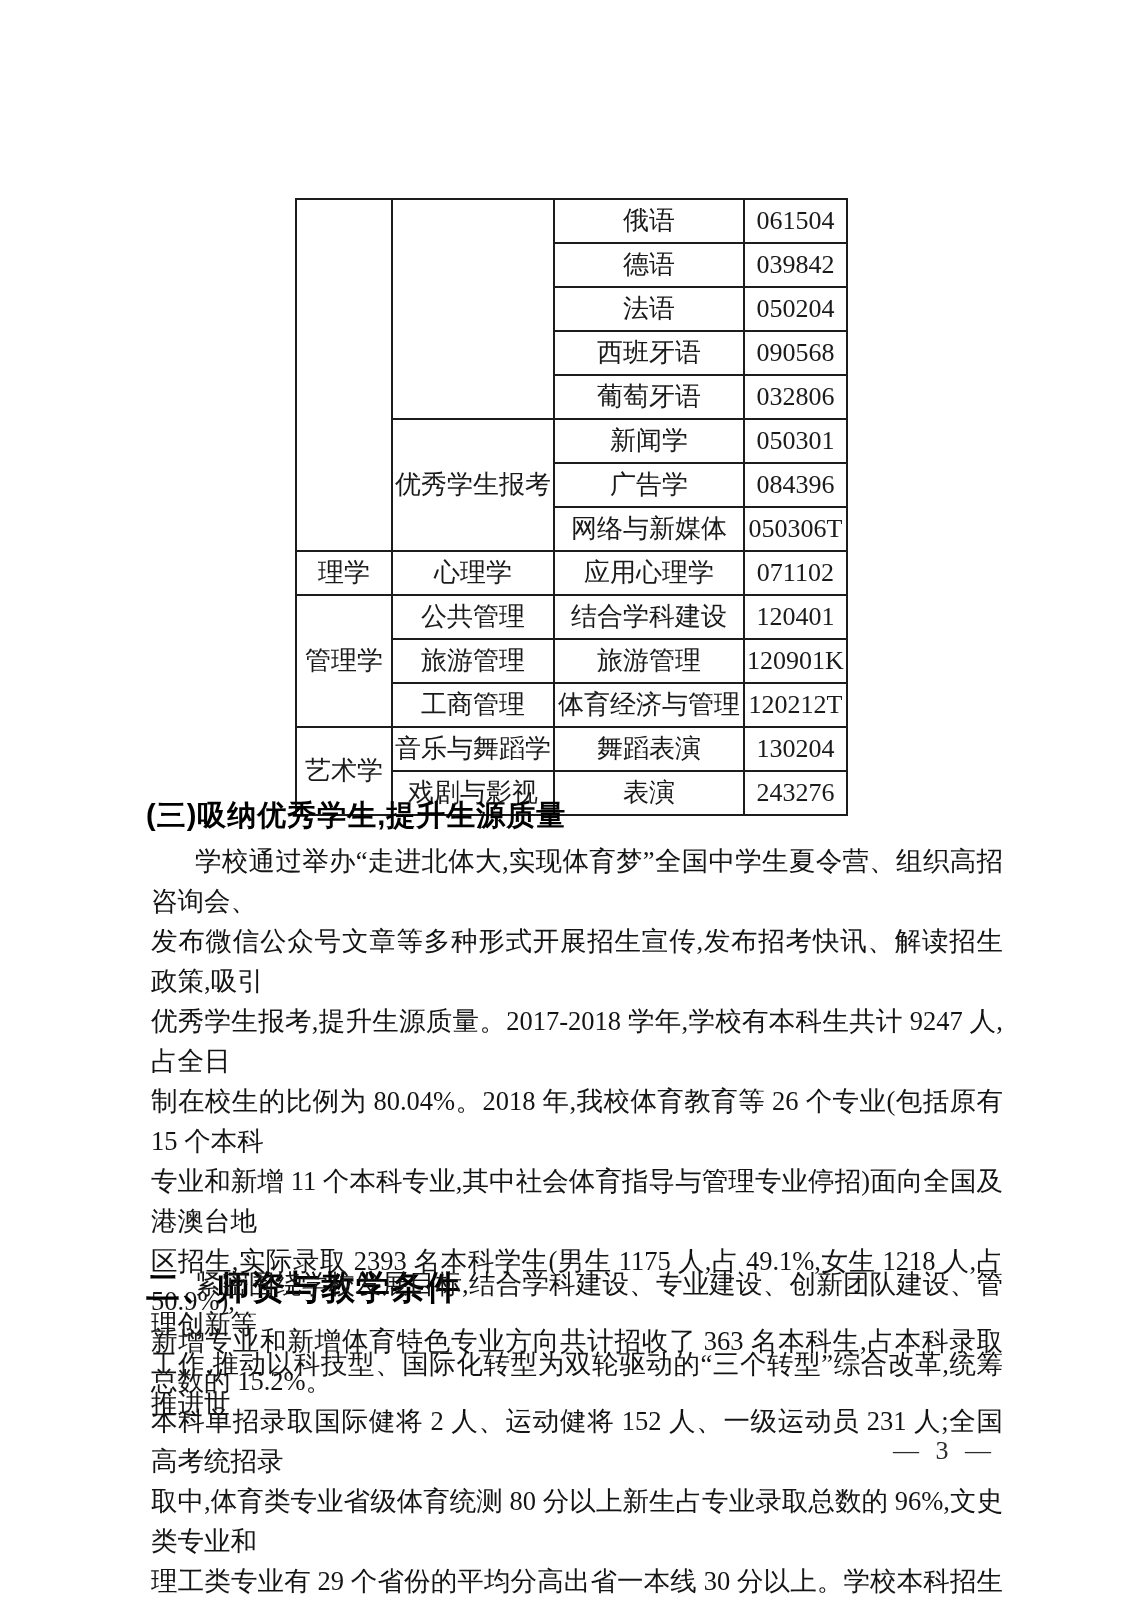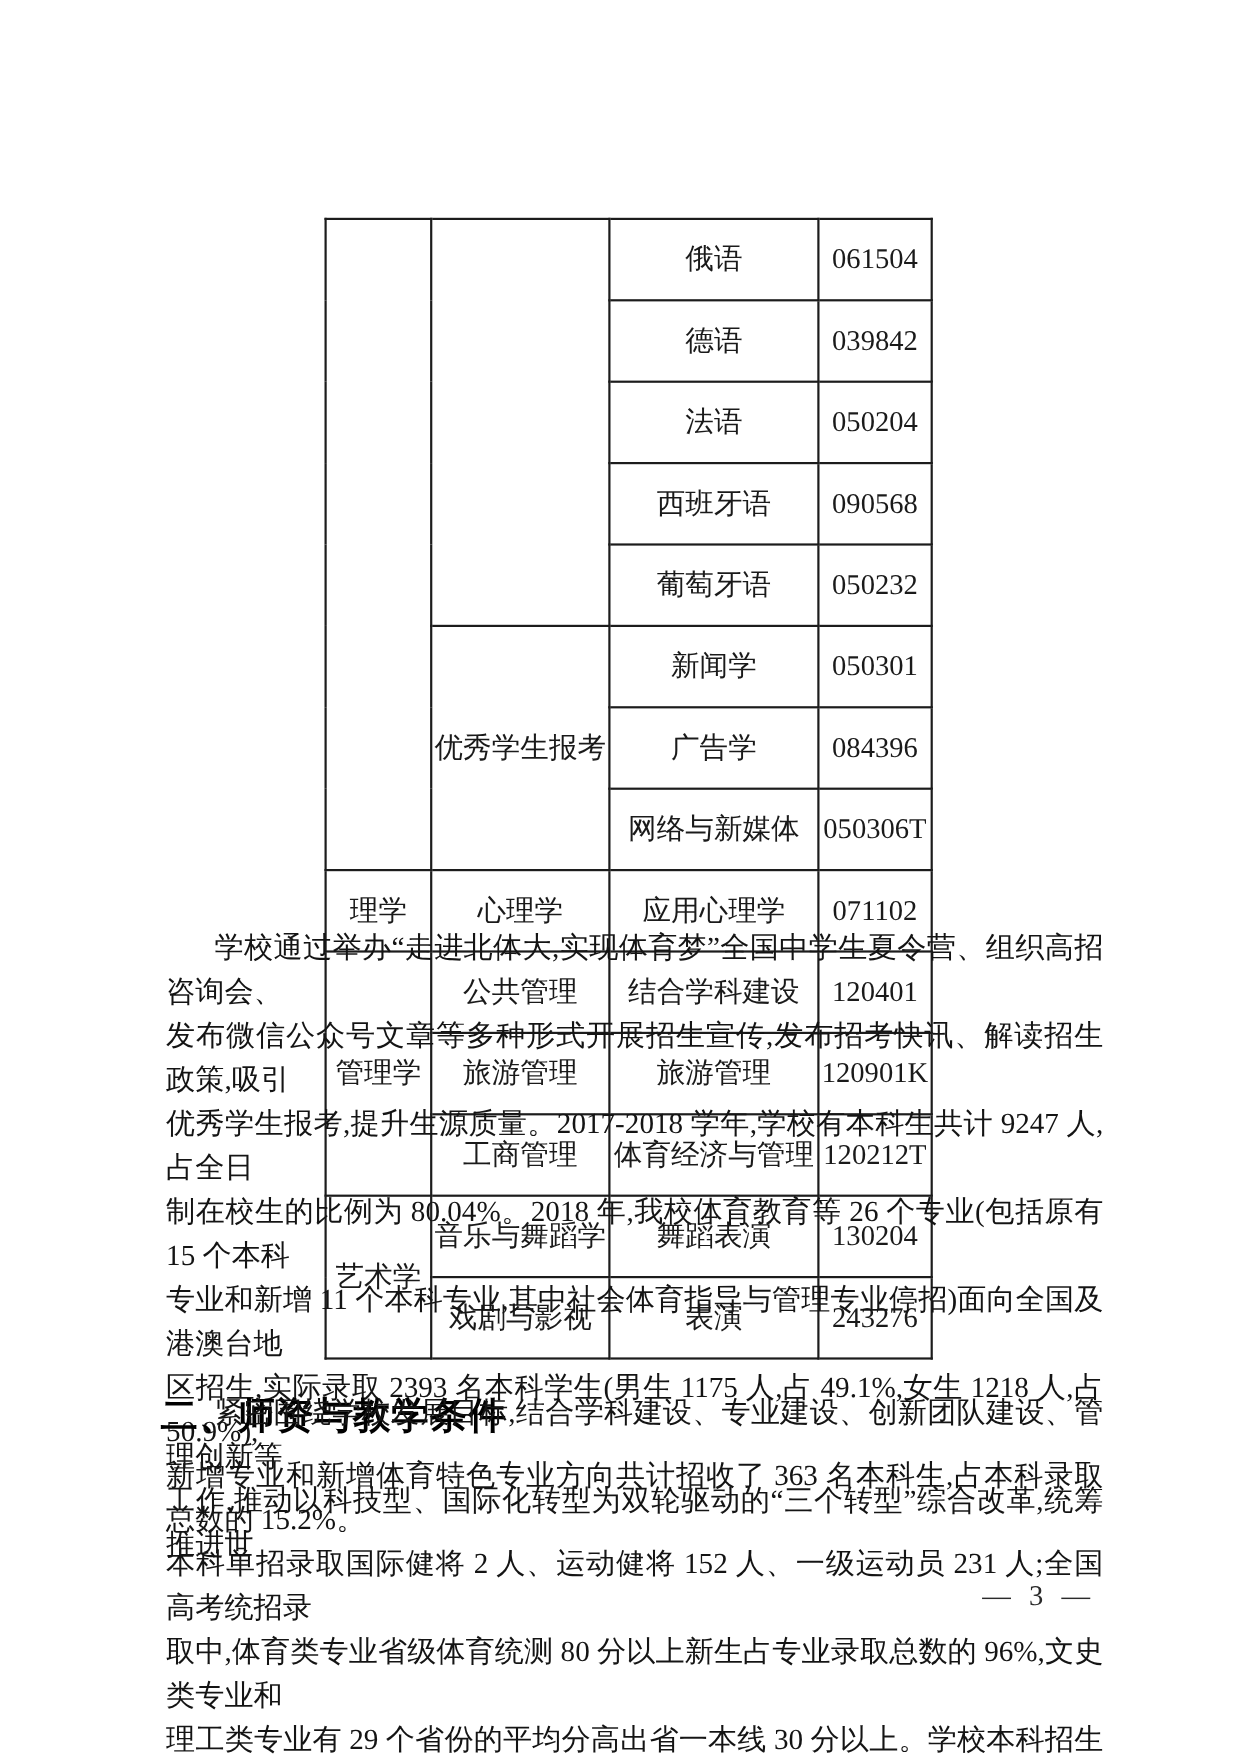--- a/index.html
+++ b/index.html
@@ -18,21 +18,21 @@
   table.majors-table {
     position: absolute;
     left: 295px;
     top: 198px;
     border-collapse: collapse;
     table-layout: fixed;
   }
   table.majors-table td {
     border: 2px solid #1c1c1c;
     height: 40px;
-    padding: 16px 2px;
+    padding: 1px 2px;
     text-align: center;
     vertical-align: middle;
     font-size: 26px;
     line-height: 1.1;
     color: #1a1a1a;
     overflow: hidden;
     white-space: nowrap;
   }
   .col-discipline { width: 96px; }
   .col-class      { width: 156px; }
@@ -120,21 +120,21 @@
       <tr>
         <td>法语</td>
         <td>050204</td>
       </tr>
       <tr>
         <td>西班牙语</td>
         <td>090568</td>
       </tr>
       <tr>
         <td>葡萄牙语</td>
-        <td>050232</td>
+        <td>032806</td>
       </tr>
       <tr>
         <td rowspan="3">优秀学生报考</td>
         <td>新闻学</td>
         <td>050301</td>
       </tr>
       <tr>
         <td>广告学</td>
         <td>084396</td>
       </tr>
@@ -171,20 +171,21 @@
         <td>130204</td>
       </tr>
       <tr>
         <td>戏剧与影视</td>
         <td>表演</td>
         <td>243276</td>
       </tr>
     </tbody>
   </table>
 
+  <h3 class="heading-sub">(三)吸纳优秀学生,提升生源质量</h3>
 
   <p class="body-par" id="par-section3">学校通过举办“走进北体大,实现体育梦”全国中学生夏令营、组织高招咨询会、
 发布微信公众号文章等多种形式开展招生宣传,发布招考快讯、解读招生政策,吸引
 优秀学生报考,提升生源质量。2017-2018 学年,学校有本科生共计 9247 人,占全日
 制在校生的比例为 80.04%。2018 年,我校体育教育等 26 个专业(包括原有 15 个本科
 专业和新增 11 个本科专业,其中社会体育指导与管理专业停招)面向全国及港澳台地
 区招生,实际录取 2393 名本科学生(男生 1175 人,占 49.1%,女生 1218 人,占 50.9%),
 新增专业和新增体育特色专业方向共计招收了 363 名本科生,占本科录取总数的 15.2%。
 本科单招录取国际健将 2 人、运动健将 152 人、一级运动员 231 人;全国高考统招录
 取中,体育类专业省级体育统测 80 分以上新生占专业录取总数的 96%,文史类专业和

